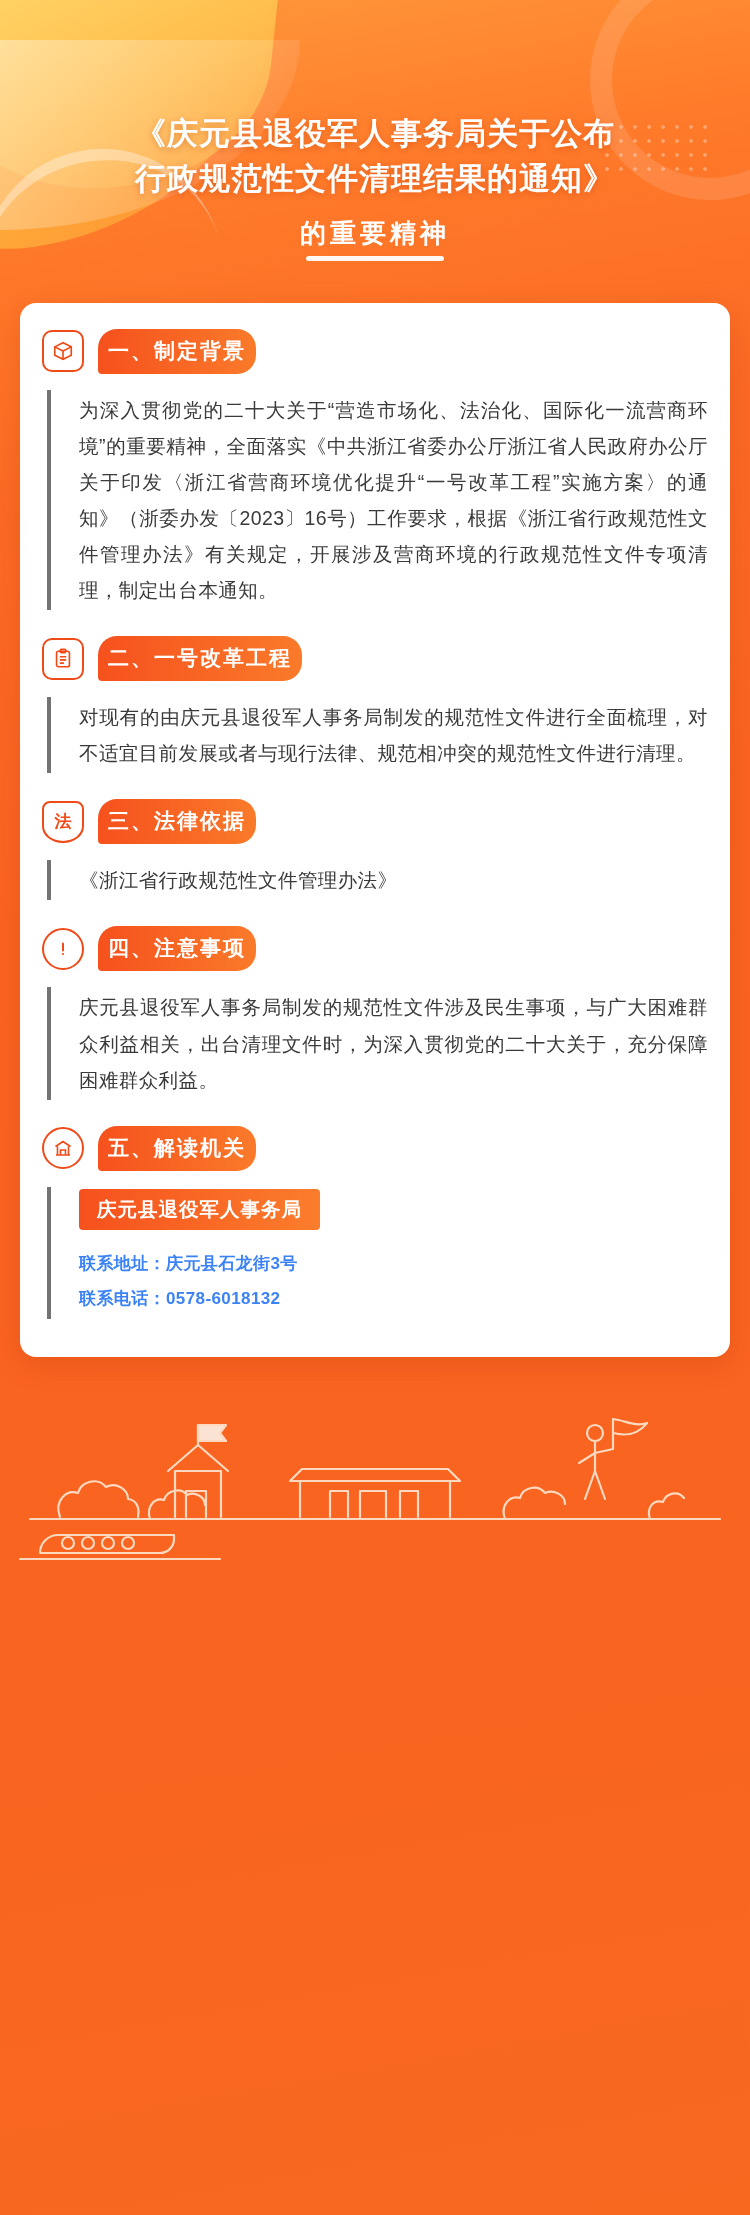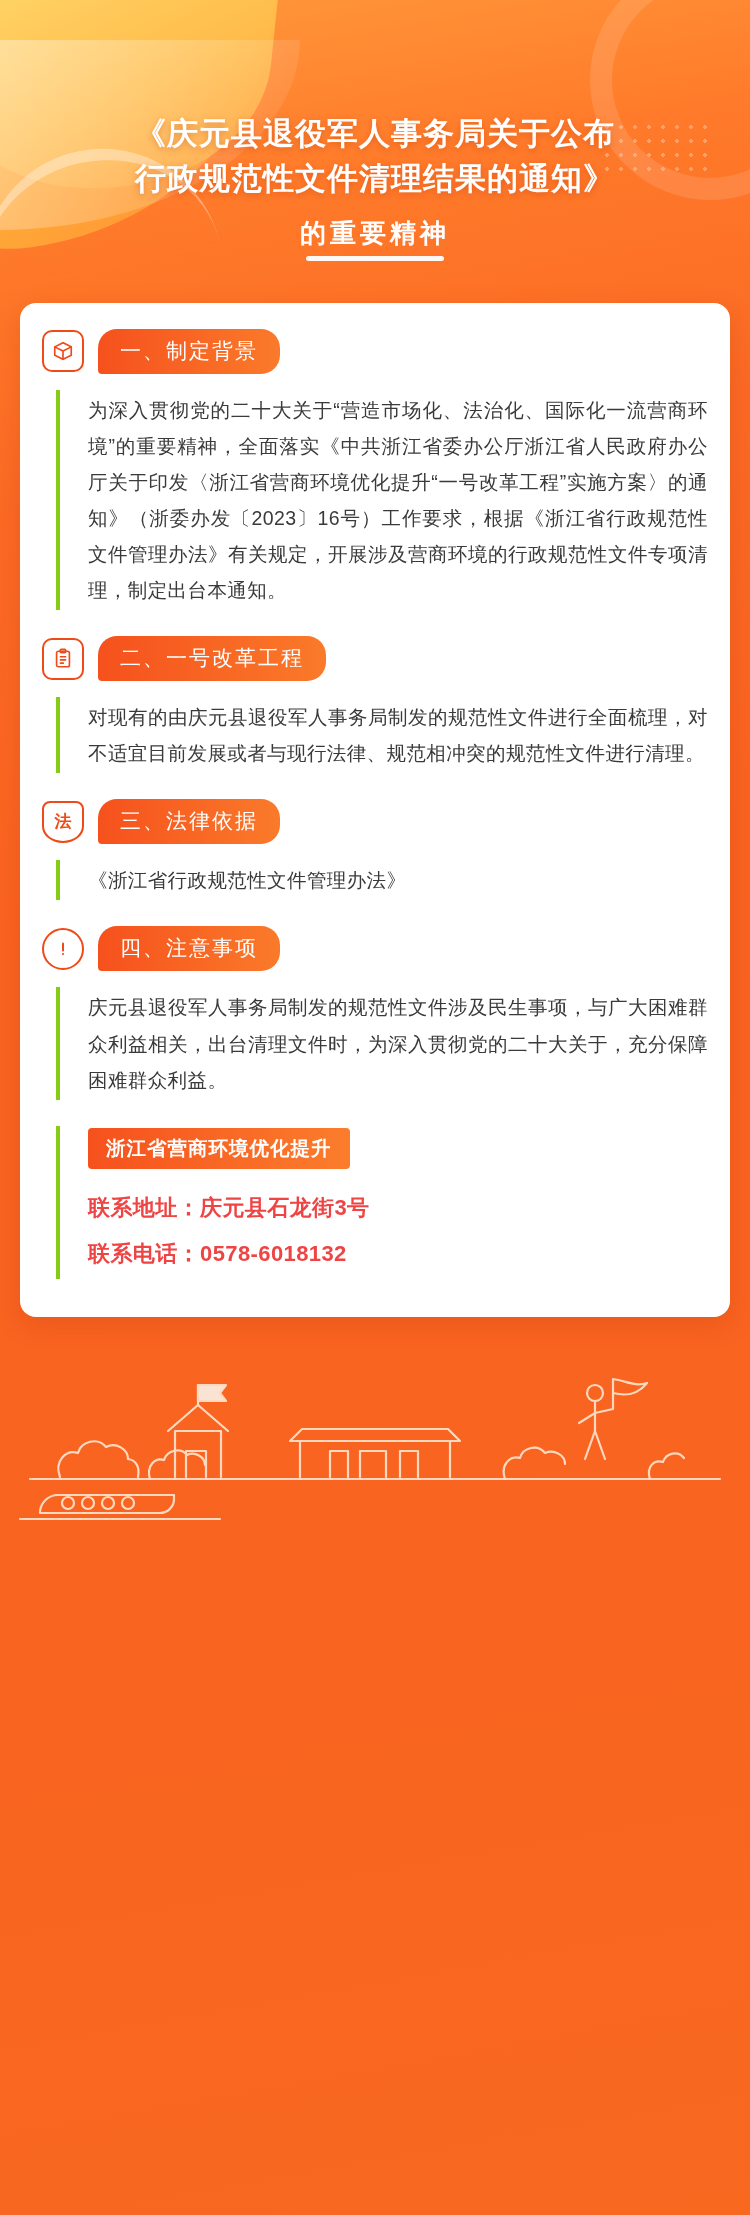--- a/index.html
+++ b/index.html
@@ -128,30 +128,30 @@
   .sec-icon svg { display: block; }
   .sec-icon.round { border-radius: 50%; }
   .sec-icon.shield {
     border-radius: 8px 8px 50% 50% / 8px 8px 40% 40%;
     font-size: 17px; font-weight: bold;
   }
   .sec-title {
     background: linear-gradient(90deg, #f6511d 0%, #fa7a2a 100%);
     color: #fff;
     font-size: 21px;
-    font-weight: normal;
+    font-weight: bold;
     letter-spacing: 2px;
-    padding: 8px 22px 9px;
+    padding: 8px 10px 9px;
     border-radius: 19px 19px 19px 4px;
     white-space: nowrap;
   }
 
   .sec-body {
-    margin-left: 14px;
-    border-left: 4px solid #84cc16;
+    margin-left: 5px;
+    border-left: 4px solid #737373;
     padding: 2px 0 2px 28px;
   }
   .sec-body p {
     color: #3a3a3a;
     font-size: 19.5px;
     line-height: 1.85;
     text-align: justify;
     letter-spacing: .4px;
   }
 
@@ -161,22 +161,22 @@
     background: linear-gradient(90deg, #f6511d 0%, #fb7d2c 100%);
     color: #fff;
     font-size: 19.5px;
     font-weight: bold;
     padding: 7px 18px;
     border-radius: 4px;
     letter-spacing: 1px;
     margin-bottom: 16px;
   }
   .contact-line {
-    color: #ef4444;
-    font-size: 22px;
+    color: #3b82f6;
+    font-size: 17px;
     line-height: 2.1;
     font-weight: bold;
     letter-spacing: .4px;
   }
 
   
   .footer-art {
     position: relative;
     z-index: 2;
     margin-top: 10px;
@@ -254,22 +254,30 @@
         </svg>
       </span>
       <span class="sec-title">四、注意事项</span>
     </div>
     <div class="sec-body">
       <p>庆元县退役军人事务局制发的规范性文件涉及民生事项，与广大困难群众利益相关，出台清理文件时，为深入贯彻党的二十大关于，充分保障困难群众利益。</p>
     </div>
   </div>
 
   <div class="section">
-    <div class="sec-body">
-      <div class="org-name">浙江省营商环境优化提升</div>
+    <div class="sec-head">
+      <span class="sec-icon round">
+        <svg width="20" height="20" viewBox="0 0 20 20" fill="none" stroke="currentColor" stroke-width="1.6">
+          <path d="M3 17h14M4.5 17V8.5M15.5 17V8.5M7.5 17v-5h5v5M2.5 8.5 10 3.5l7.5 5"></path>
+        </svg>
+      </span>
+      <span class="sec-title">五、解读机关</span>
+    </div>
+    <div class="sec-body">
+      <div class="org-name">庆元县退役军人事务局</div>
       <div class="contact-line">联系地址：庆元县石龙街3号</div>
       <div class="contact-line">联系电话：0578-6018132</div>
     </div>
   </div>
 
 </div>
 
 <div class="footer-art">
   <svg viewBox="0 0 750 200" fill="none" stroke="#ffd9bf" stroke-width="2.2" stroke-linecap="round" stroke-linejoin="round">
 

